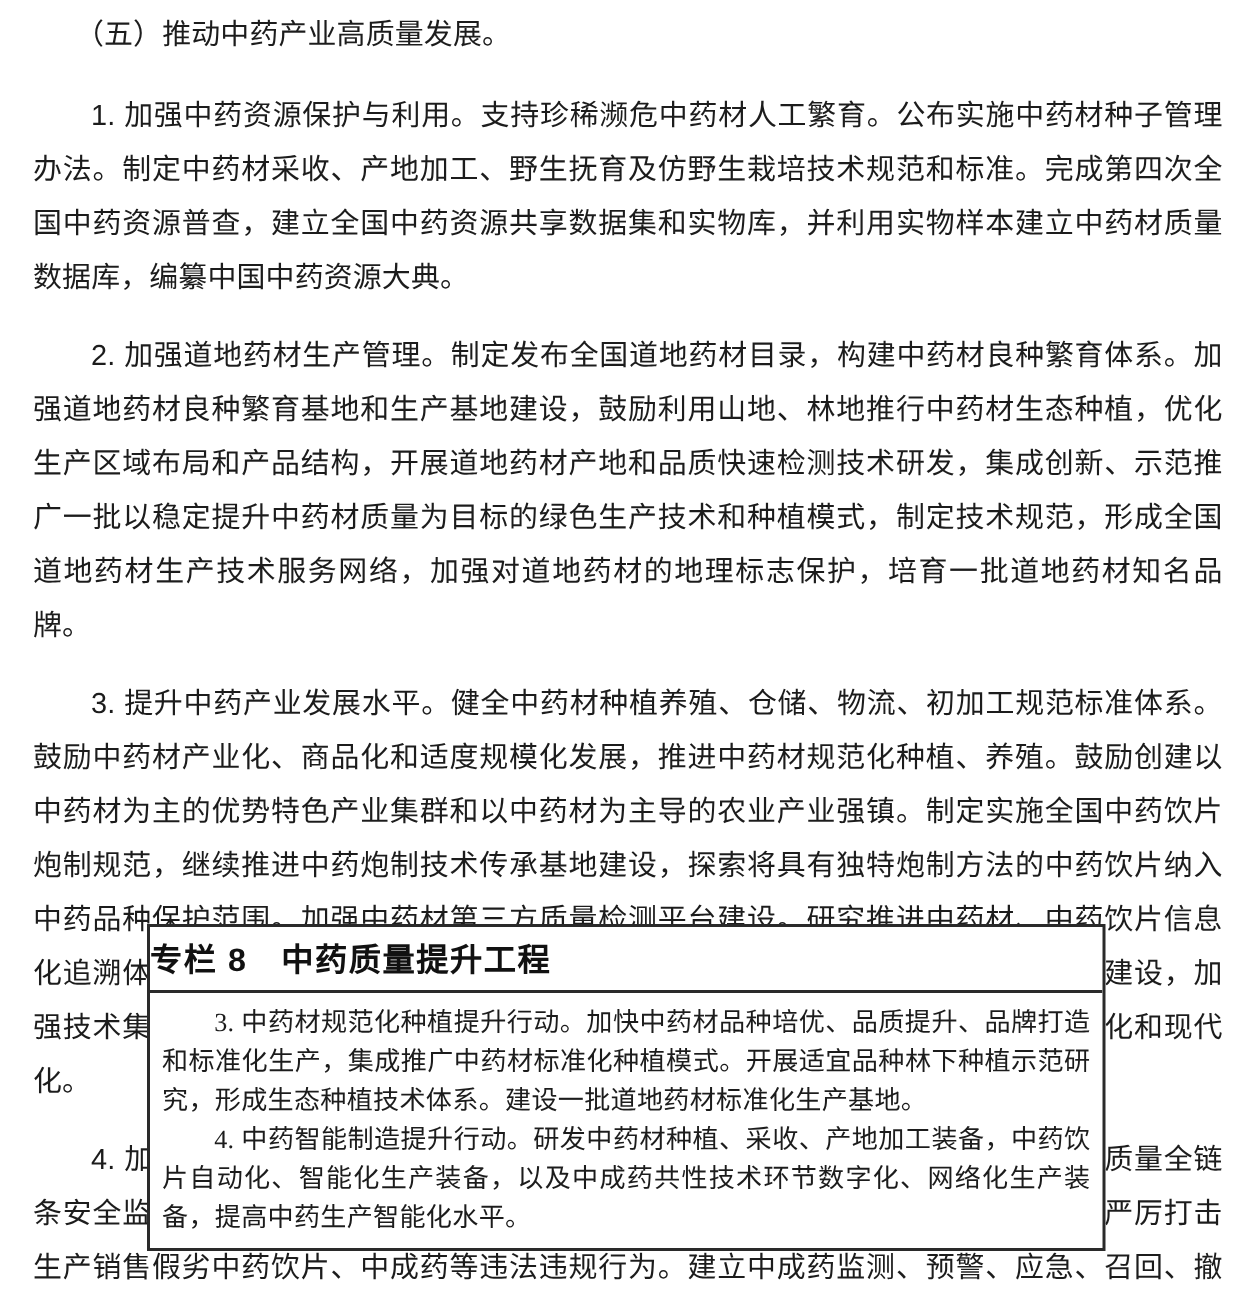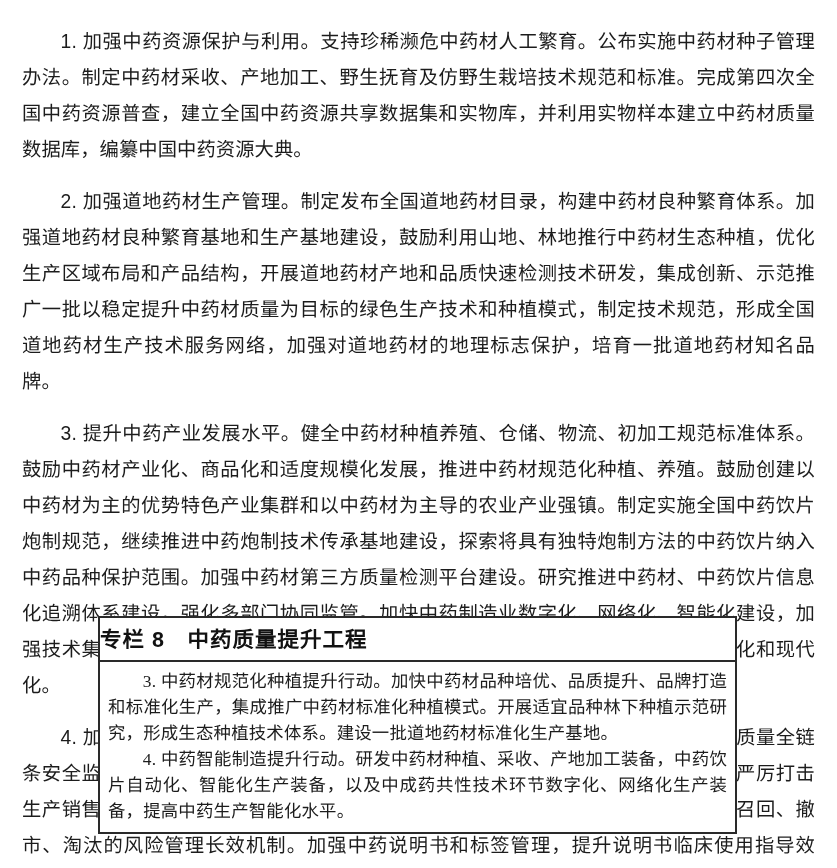--- a/index.html
+++ b/index.html
@@ -99,20 +99,21 @@
 </style>
 </head>
 <body>
 
 <div id="page">
 
   <div class="doc-body">
 
     <div style="height:6px"></div>
 
+    <p class="para heading-para">（五）推动中药产业高质量发展。</p>
 
     <div class="gap-md"></div>
 
     <p class="para">1. 加强中药资源保护与利用。支持珍稀濒危中药材人工繁育。公布实施中药材种子管理办法。制定中药材采收、产地加工、野生抚育及仿野生栽培技术规范和标准。完成第四次全国中药资源普查，建立全国中药资源共享数据集和实物库，并利用实物样本建立中药材质量数据库，编纂中国中药资源大典。</p>
 
     <div class="gap-sm"></div>
 
     <p class="para">2. 加强道地药材生产管理。制定发布全国道地药材目录，构建中药材良种繁育体系。加强道地药材良种繁育基地和生产基地建设，鼓励利用山地、林地推行中药材生态种植，优化生产区域布局和产品结构，开展道地药材产地和品质快速检测技术研发，集成创新、示范推广一批以稳定提升中药材质量为目标的绿色生产技术和种植模式，制定技术规范，形成全国道地药材生产技术服务网络，加强对道地药材的地理标志保护，培育一批道地药材知名品牌。</p>
 
     <div class="gap-sm"></div>

